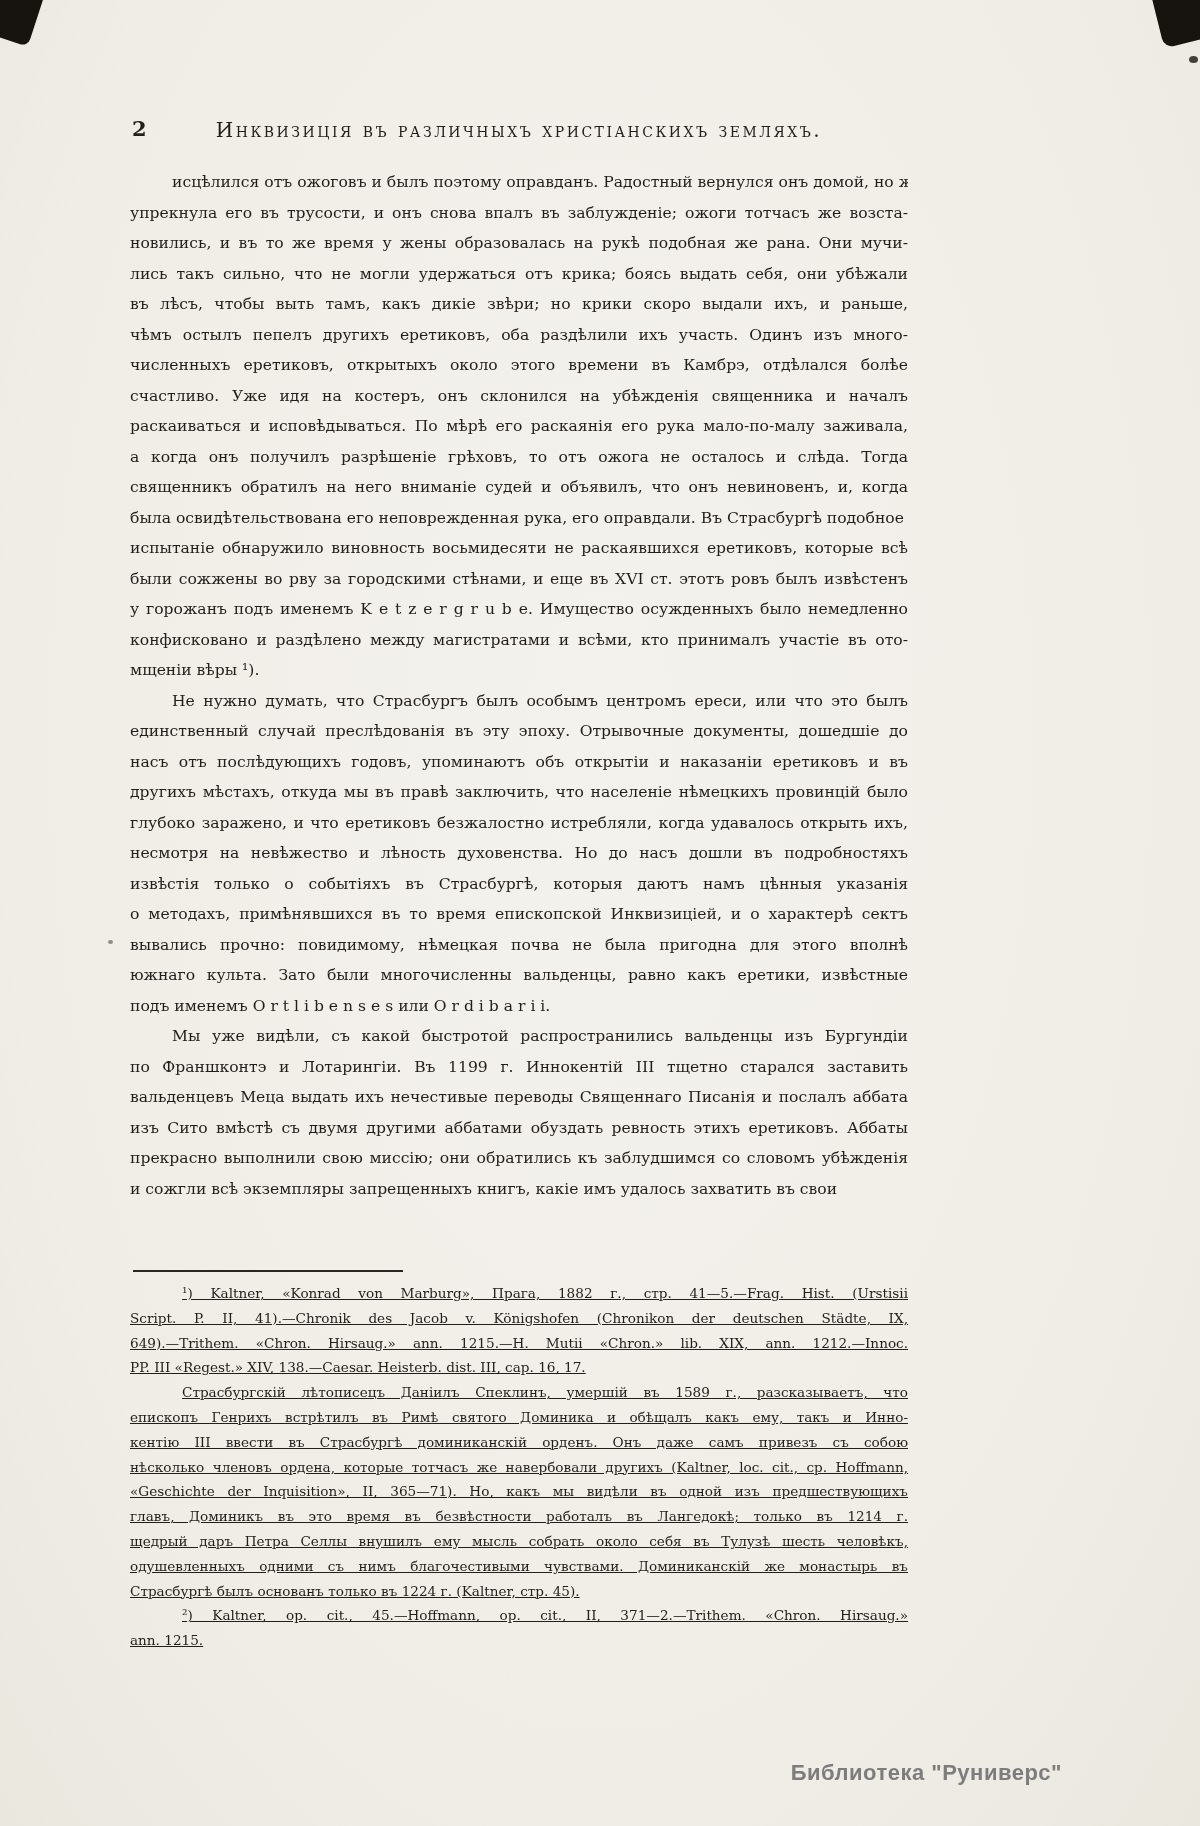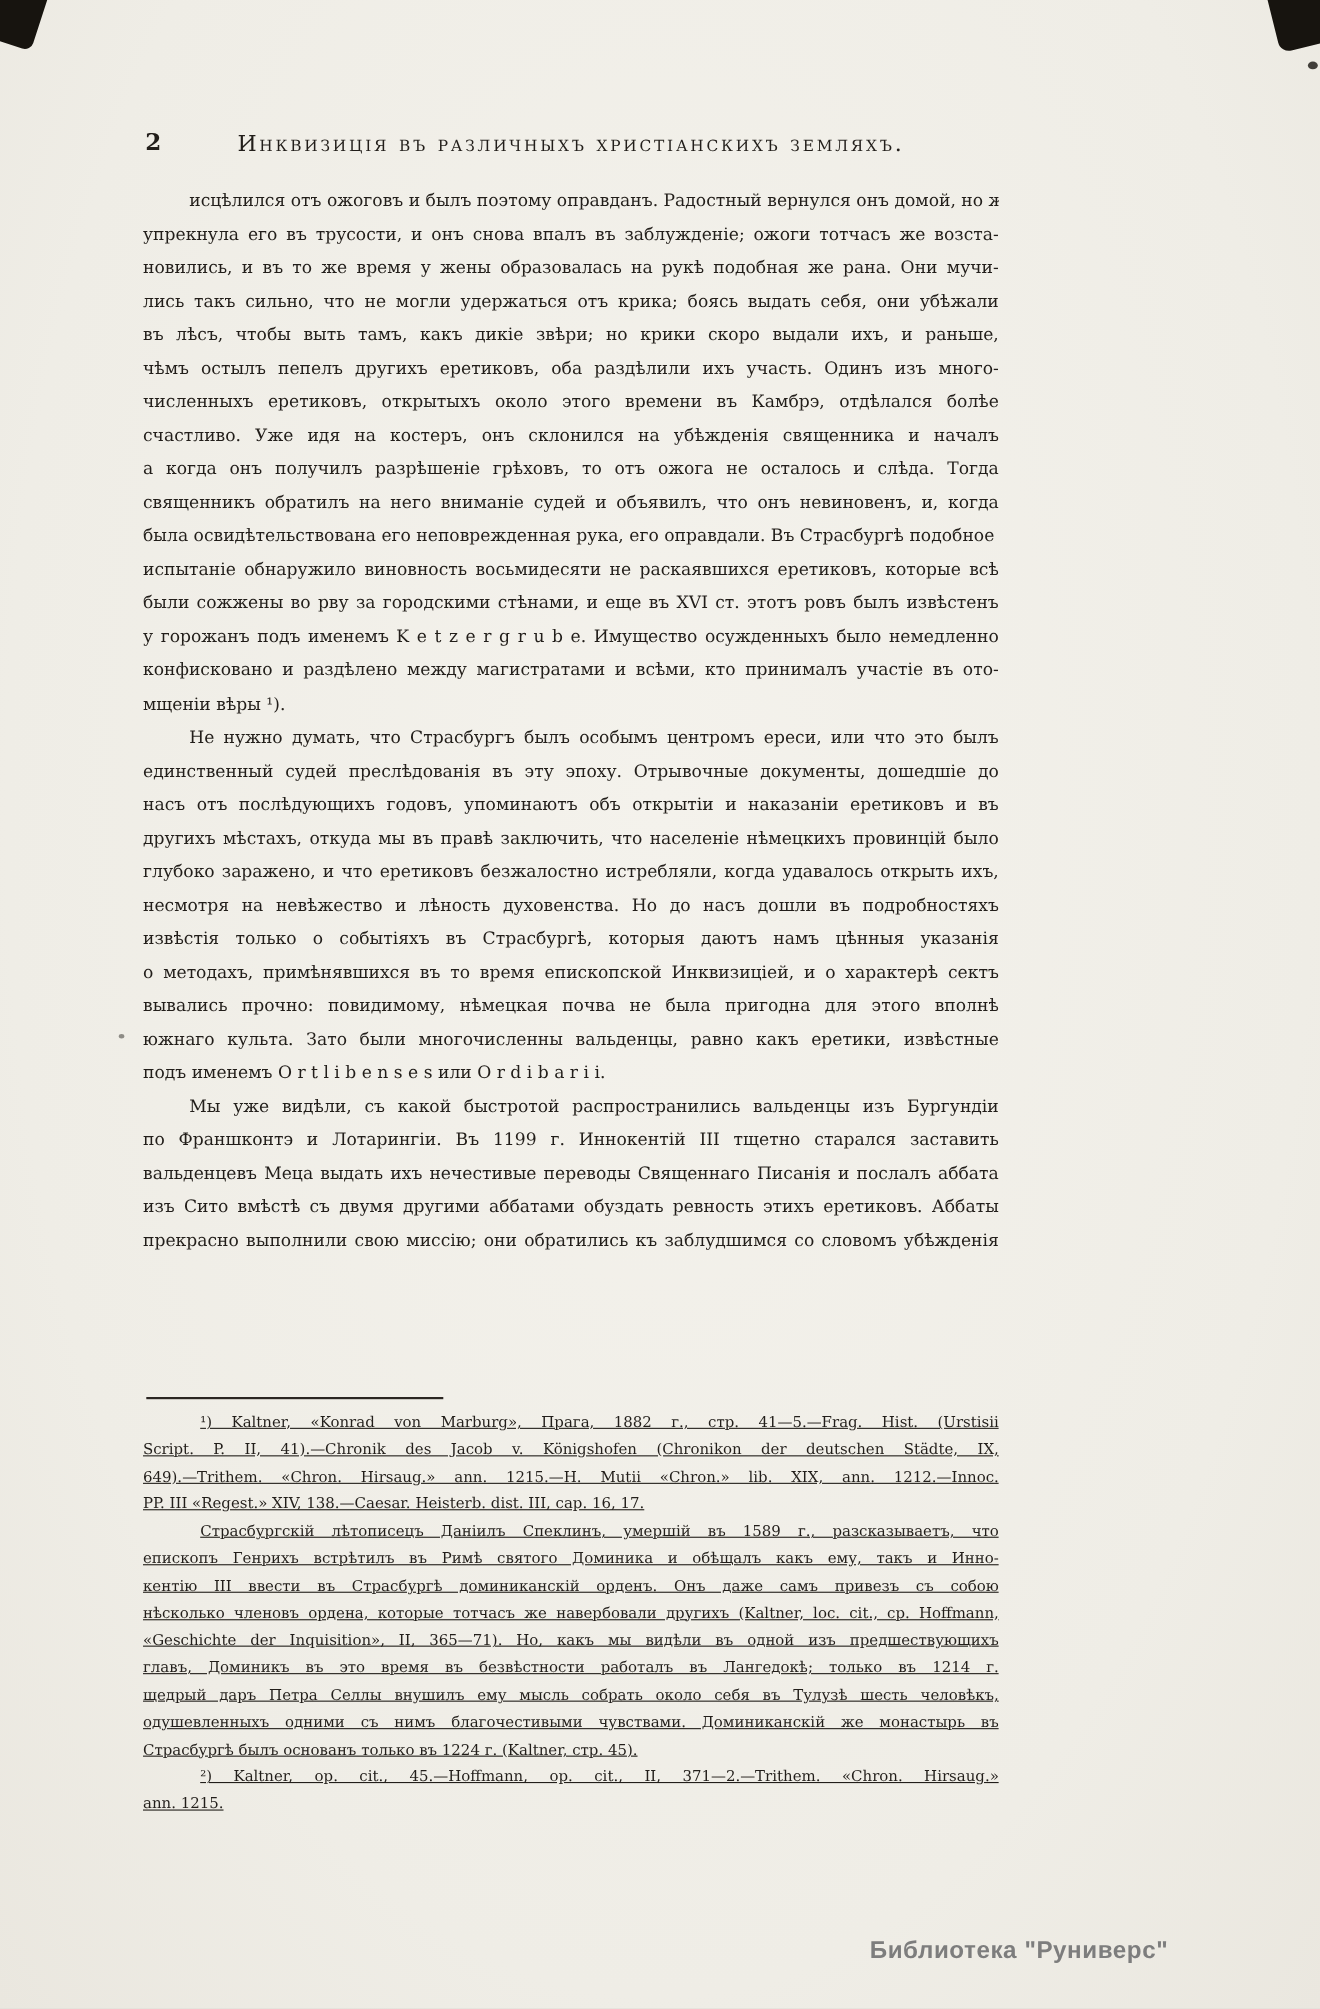--- a/index.html
+++ b/index.html
@@ -72,50 +72,52 @@
   <div class="body-text" id="main-text">
       <div class="para">
         <div class="line first">исцѣлился отъ ожоговъ и былъ поэтому оправданъ. Радостный вернулся онъ домой, но жена</div>
         <div class="line">упрекнула его въ трусости, и онъ снова впалъ въ заблужденіе; ожоги тотчасъ же возста-</div>
         <div class="line">новились, и въ то же время у жены образовалась на рукѣ подобная же рана. Они мучи-</div>
         <div class="line">лись такъ сильно, что не могли удержаться отъ крика; боясь выдать себя, они убѣжали</div>
         <div class="line">въ лѣсъ, чтобы выть тамъ, какъ дикіе звѣри; но крики скоро выдали ихъ, и раньше,</div>
         <div class="line">чѣмъ остылъ пепелъ другихъ еретиковъ, оба раздѣлили ихъ участь. Одинъ изъ много-</div>
         <div class="line">численныхъ еретиковъ, открытыхъ около этого времени въ Камбрэ, отдѣлался болѣе</div>
         <div class="line">счастливо. Уже идя на костеръ, онъ склонился на убѣжденія священника и началъ</div>
+        <div class="line">раскаиваться и исповѣдываться. По мѣрѣ его раскаянія его рука мало-по-малу заживала,</div>
         <div class="line">а когда онъ получилъ разрѣшеніе грѣховъ, то отъ ожога не осталось и слѣда. Тогда</div>
         <div class="line">священникъ обратилъ на него вниманіе судей и объявилъ, что онъ невиновенъ, и, когда</div>
         <div class="line">была освидѣтельствована его неповрежденная рука, его оправдали. Въ Страсбургѣ подобное же</div>
         <div class="line">испытаніе обнаружило виновность восьмидесяти не раскаявшихся еретиковъ, которые всѣ</div>
         <div class="line">были сожжены во рву за городскими стѣнами, и еще въ XVI ст. этотъ ровъ былъ извѣстенъ</div>
         <div class="line">у горожанъ подъ именемъ K e t z e r g r u b e.  Имущество осужденныхъ было немедленно</div>
         <div class="line">конфисковано и раздѣлено между магистратами и всѣми, кто принималъ участіе въ ото-</div>
         <div class="line end">мщеніи вѣры ¹).</div>
       </div>
       <div class="para">
         <div class="line first">Не нужно думать, что Страсбургъ былъ особымъ центромъ ереси, или что это былъ</div>
-        <div class="line">единственный судей преслѣдованія въ эту эпоху. Отрывочные документы, дошедшіе до</div>
+        <div class="line">единственный случай преслѣдованія въ эту эпоху. Отрывочные документы, дошедшіе до</div>
         <div class="line">насъ отъ послѣдующихъ годовъ, упоминаютъ объ открытіи и наказаніи еретиковъ и въ</div>
         <div class="line">другихъ мѣстахъ, откуда мы въ правѣ заключить, что населеніе нѣмецкихъ провинцій было</div>
         <div class="line">глубоко заражено, и что еретиковъ безжалостно истребляли, когда удавалось открыть ихъ,</div>
         <div class="line">несмотря на невѣжество и лѣность духовенства. Но до насъ дошли въ подробностяхъ</div>
         <div class="line">извѣстія только о событіяхъ въ Страсбургѣ, которыя даютъ намъ цѣнныя указанія</div>
         <div class="line">о методахъ, примѣнявшихся въ то время епископской Инквизиціей, и о характерѣ сектъ</div>
       </div>
       <div class="para">
         <div class="line">вывались прочно: повидимому, нѣмецкая почва не была пригодна для этого вполнѣ</div>
         <div class="line">южнаго культа. Зато были многочисленны вальденцы, равно какъ еретики, извѣстные</div>
         <div class="line end">подъ именемъ O r t l i b e n s e s или O r d i b a r i i.</div>
       </div>
       <div class="para">
         <div class="line first">Мы уже видѣли, съ какой быстротой распространились вальденцы изъ Бургундіи</div>
         <div class="line">по Франшконтэ и Лотарингіи. Въ 1199 г. Иннокентій III тщетно старался заставить</div>
         <div class="line">вальденцевъ Меца выдать ихъ нечестивые переводы Священнаго Писанія и послалъ аббата</div>
         <div class="line">изъ Сито вмѣстѣ съ двумя другими аббатами обуздать ревность этихъ еретиковъ. Аббаты</div>
         <div class="line">прекрасно выполнили свою миссію; они обратились къ заблудшимся со словомъ убѣжденія</div>
+        <div class="line end">и сожгли всѣ экземпляры запрещенныхъ книгъ, какіе имъ удалось захватить въ свои</div>
       </div>
     </div>
 
   <div class="footnote-rule"></div>
 
   <div class="footnotes" id="footnotes">
       <div class="para">
         <div class="line first">¹) Kaltner, «Konrad von Marburg», Прага, 1882 г., стр. 41—5.—Frag. Hist. (Urstisii</div>
         <div class="line">Script. P. II, 41).—Chronik des Jacob v. Königshofen (Chronikon der deutschen Städte, IX,</div>
         <div class="line">649).—Trithem. «Chron. Hirsaug.» ann. 1215.—H. Mutii «Chron.» lib. XIX, ann. 1212.—Innoc.</div>

